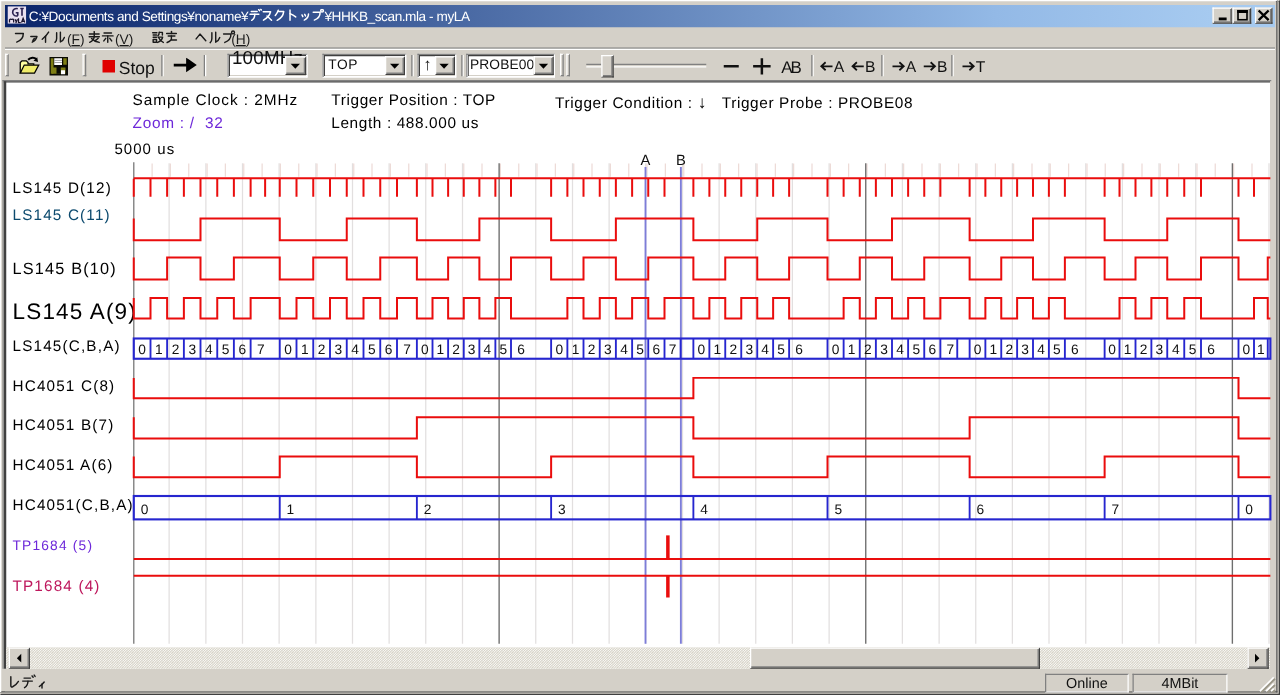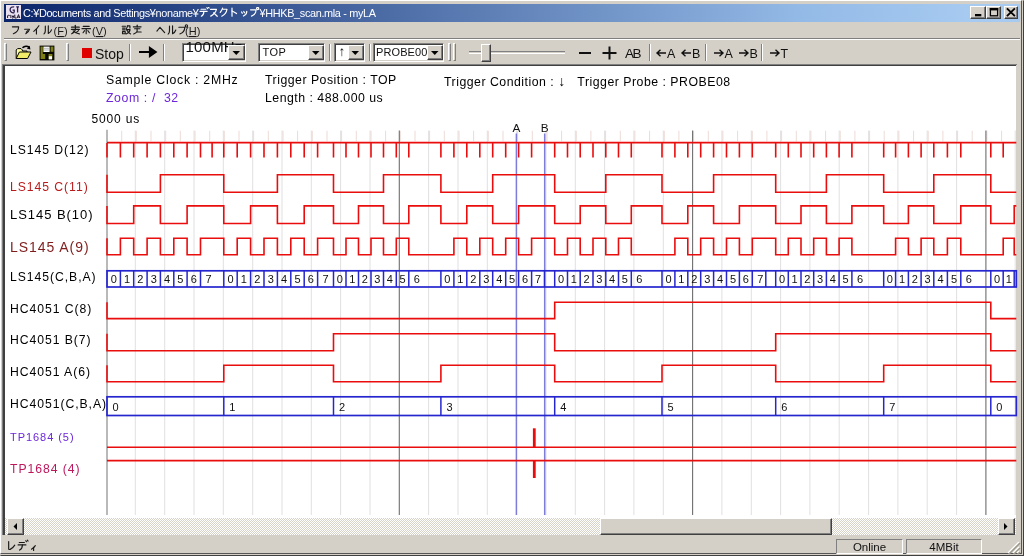--- a/index.html
+++ b/index.html
@@ -220,23 +220,23 @@
 
 <div class="abs" style="left:2px;top:64px;width:1015px;height:471px;border-left:1px solid #808080;border-top:1px solid #808080"></div>
 <div class="abs" style="left:3px;top:65px;width:1013px;height:470px;border-left:2px solid #404040;border-top:1px solid #404040;background:#fff"></div>
 <div class="abs" style="left:106px;top:72.6px;font-size:12.3px;color:#000;letter-spacing:0.75px">Sample Clock : 2MHz</div>
 <div class="abs" style="left:106px;top:91.2px;font-size:12.3px;color:#6d28d9;letter-spacing:0.6px">Zoom : /&nbsp;&nbsp;32</div>
 <div class="abs" style="left:265px;top:72.6px;font-size:12.3px;color:#000;letter-spacing:0.5px">Trigger Position : TOP</div>
 <div class="abs" style="left:265px;top:91.2px;font-size:12.3px;color:#000;letter-spacing:0.5px">Length : 488.000 us</div>
 <div class="abs" style="left:444px;top:72.6px;font-size:12.3px;color:#000;letter-spacing:0.5px">Trigger Condition : <span style="font-size:14px">↓</span>&nbsp;&nbsp;&nbsp;Trigger Probe : PROBE08</div>
 <div class="abs" style="left:91.5px;top:112.3px;font-size:12px;color:#000;letter-spacing:0.85px">5000 us</div>
 <div class="abs" style="left:10px;top:143.4px;font-size:12.2px;color:#000;letter-spacing:0.95px">LS145 D(12)</div>
-<div class="abs" style="left:10px;top:180px;font-size:12.2px;color:#b91c1c;letter-spacing:0.95px">LS145 C(11)</div>
+<div class="abs" style="left:10px;top:165px;font-size:12.2px;color:#0c4a6e;letter-spacing:0.95px">LS145 C(11)</div>
 <div class="abs" style="left:10px;top:206.8px;font-size:13px;color:#000;letter-spacing:0.95px">LS145 B(10)</div>
-<div class="abs" style="left:10px;top:238.5px;font-size:14px;color:#7f1d1d;letter-spacing:0.95px">LS145 A(9)</div>
+<div class="abs" style="left:10px;top:238.5px;font-size:18px;color:#000000;letter-spacing:0.95px">LS145 A(9)</div>
 <div class="abs" style="left:10px;top:270.0px;font-size:12.2px;color:#000;letter-spacing:0.95px">LS145(C,B,A)</div>
 <div class="abs" style="left:10px;top:301.7px;font-size:12.2px;color:#000;letter-spacing:0.95px">HC4051 C(8)</div>
 <div class="abs" style="left:10px;top:333.4px;font-size:12.2px;color:#000;letter-spacing:0.95px">HC4051 B(7)</div>
 <div class="abs" style="left:10px;top:365.1px;font-size:12.2px;color:#000;letter-spacing:0.95px">HC4051 A(6)</div>
 <div class="abs" style="left:10px;top:396.8px;font-size:12.2px;color:#000;letter-spacing:0.95px">HC4051(C,B,A)</div>
 <div class="abs" style="left:10px;top:431.3px;font-size:11px;color:#6d28d9;letter-spacing:0.95px">TP1684 (5)</div>
 <div class="abs" style="left:10px;top:462.0px;font-size:12.2px;color:#be185d;letter-spacing:0.95px">TP1684 (4)</div>
 <svg class="abs" style="left:0;top:0" width="1024" height="556" viewBox="0 0 1024 556">
 <line x1="135.3" y1="130.5" x2="135.3" y2="515" stroke="#e2dfdf"></line>
 <line x1="164.7" y1="130.5" x2="164.7" y2="515" stroke="#e2dfdf"></line>

